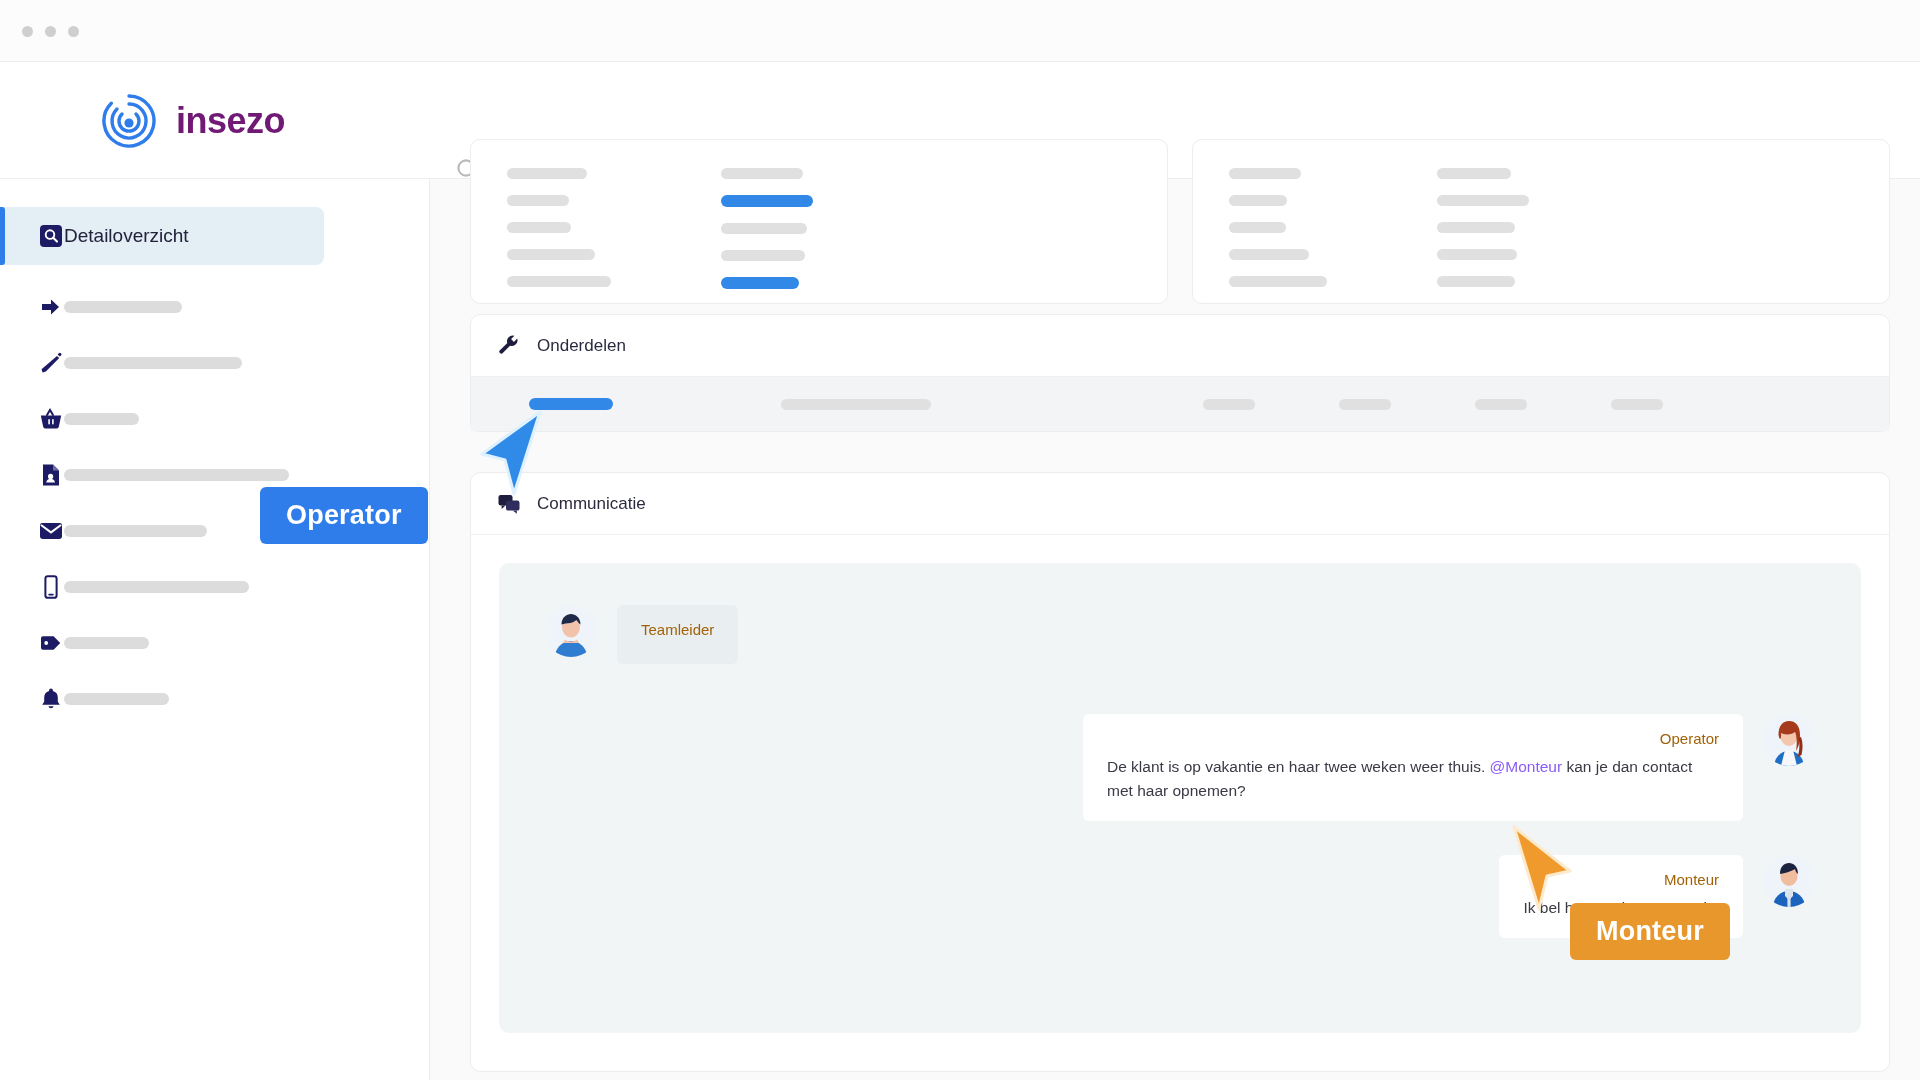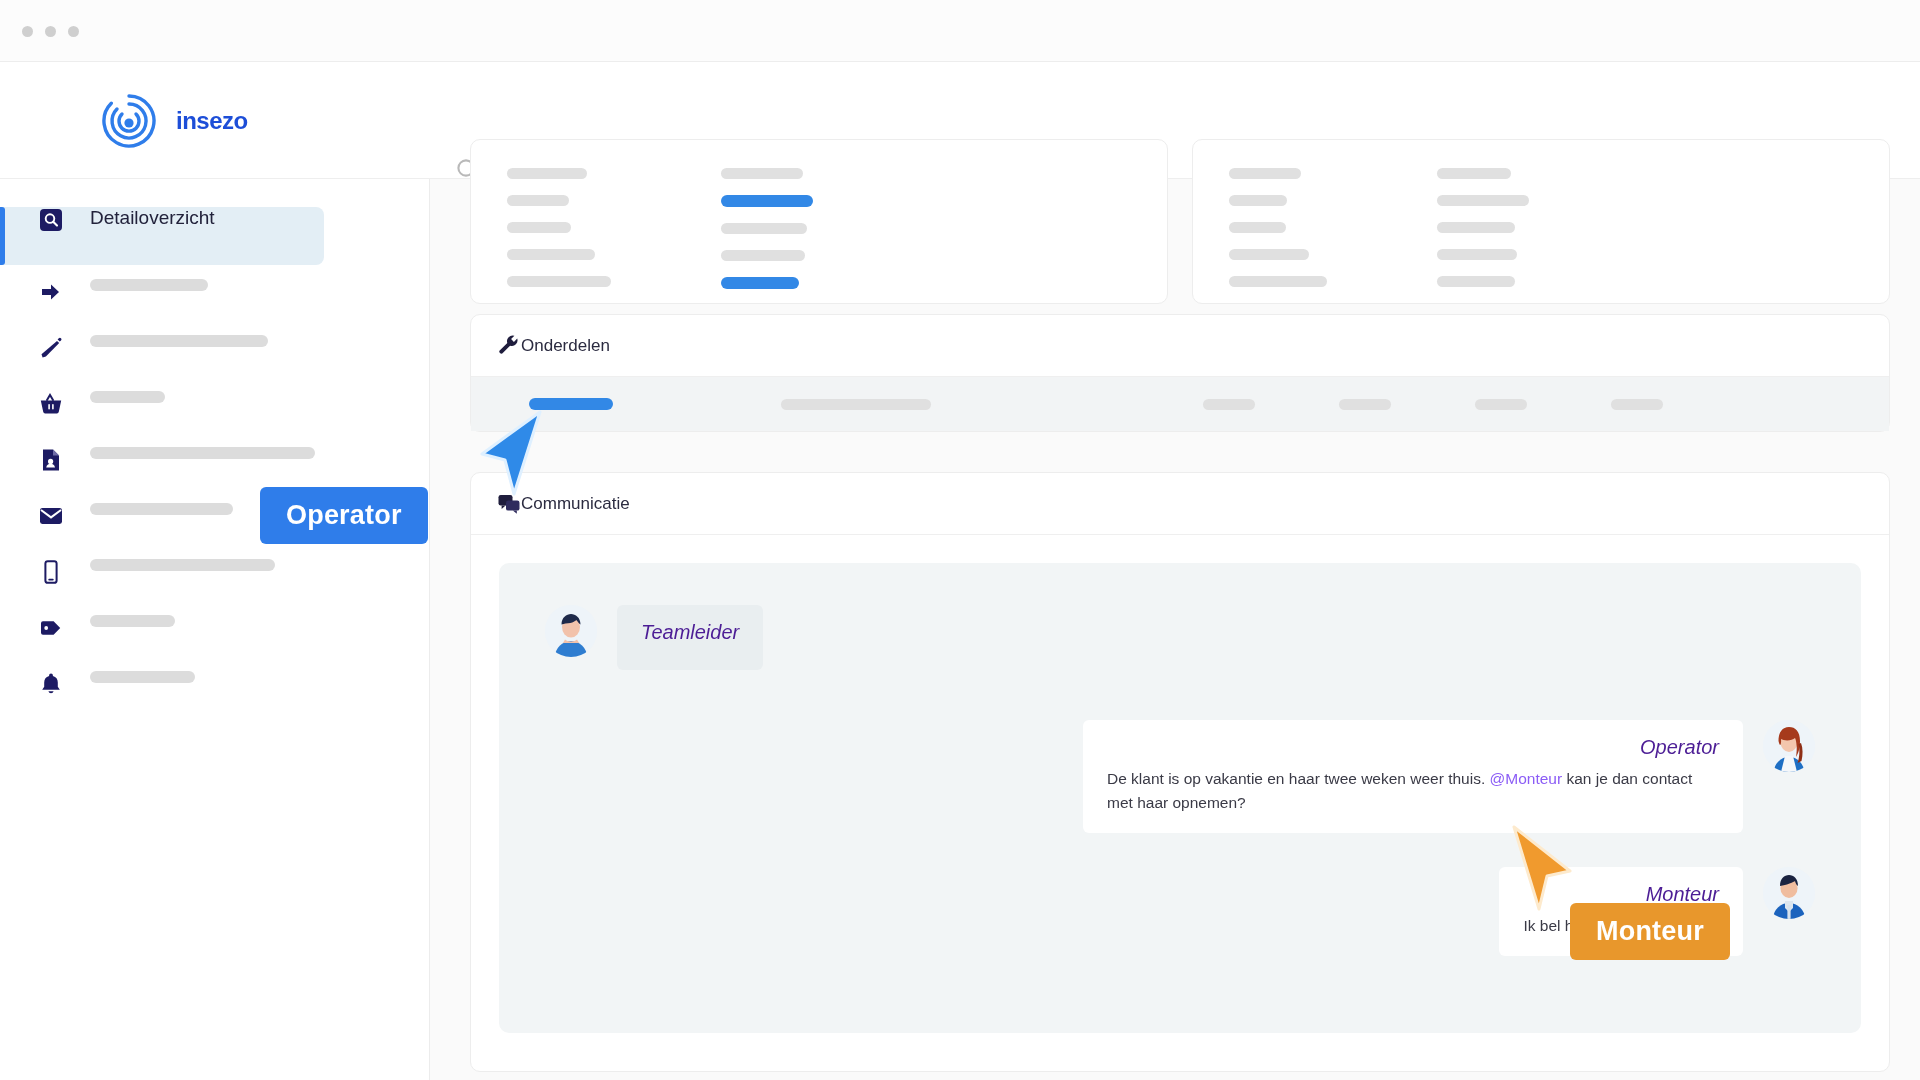--- a/index.html
+++ b/index.html
@@ -32,21 +32,21 @@
     width: 1920px; height: 117px;
     background: #ffffff;
     border-bottom: 1px solid #eeeeee;
   }
   .logo-wrap {
     position: absolute; left: 100px; top: 30px;
     display: flex; align-items: center; gap: 18px;
   }
   .logo-mark { width: 58px; height: 58px; }
   .logo-text {
-    font-size: 24px; font-weight: 700; color: #1d4ed8;
+    font-size: 36px; font-weight: 700; color: #701a75;
     letter-spacing: -0.5px;
   }
   .search-wrap {
     position: absolute; left: 455px; top: 95px;
     display: flex; align-items: center; gap: 28px;
   }
   .search-icon { width: 26px; height: 26px; flex: 0 0 auto; }
   .search-placeholder {
     width: 140px; height: 12px; border-radius: 6px;
     background: #dcdcdc;
@@ -60,24 +60,23 @@
   
   .sidebar {
     position: absolute; left: 0; top: 179px;
     width: 430px; height: 901px;
     background: #ffffff;
     border-right: 1px solid #ececec;
     padding-top: 28px;
   }
   .nav-item {
     position: relative;
-    display: flex; 
+    display: flex; align-items: center;
     height: 56px;
     padding-left: 38px;
-    gap: 26px;
   }
   .nav-item.active {
     background: #e3eef5;
     border-radius: 0 8px 8px 0;
     margin-right: 105px;
     height: 58px;
     padding-left: 38px;
   }
   .nav-item.active::before {
     content: ""; position: absolute; left: 0; top: 0;
@@ -113,21 +112,21 @@
   .bar.blue { background: #3288e6; height: 12px; }
 
   .section {
     position: absolute; left: 40px;
     width: 1420px;
     background: #ffffff;
     border: 1px solid #ededed;
     border-radius: 10px;
   }
   .section-head {
-    display: flex; align-items: center; gap: 0;
+    display: flex; align-items: center; gap: 16px;
     height: 62px; padding: 0 26px;
     border-bottom: 1px solid #efefef;
   }
   .section-icon { width: 24px; height: 24px; color: #1d1b63; }
   .section-title { font-size: 17px; color: #2b2b40; }
 
   .sec-onderdelen { top: 135px; height: 118px; }
   .table-row {
     display: flex; align-items: center;
     height: 54px; background: #f2f4f5;
@@ -140,21 +139,21 @@
     height: 470px; padding: 42px 46px; position: relative;
   }
   .msg-row { display: flex; align-items: flex-start; gap: 20px; margin-bottom: 50px; }
   .msg-row.right { justify-content: flex-end; }
   .avatar { width: 52px; height: 52px; border-radius: 50%; background: #eef3f8; flex: 0 0 auto; overflow: hidden; }
   .bubble {
     background: #e9eef0; border-radius: 6px;
     padding: 16px 24px 18px; max-width: 640px;
   }
   .bubble.white { background: #ffffff; }
-  .sender { font-size: 20px; color: #4c1d95; margin-bottom: 8px; font-style: italic; }
+  .sender { font-size: 15px; color: #a16207; margin-bottom: 8px; }
   .sender.right { text-align: right; }
   .msg-text { font-size: 15.5px; color: #3a3a46; line-height: 1.55; }
   .mention { color: #8b5cf6; }
 
   
   .cursor { position: absolute; pointer-events: none; }
   .badge {
     position: absolute;
     border-radius: 6px;
     padding: 13px 26px;

